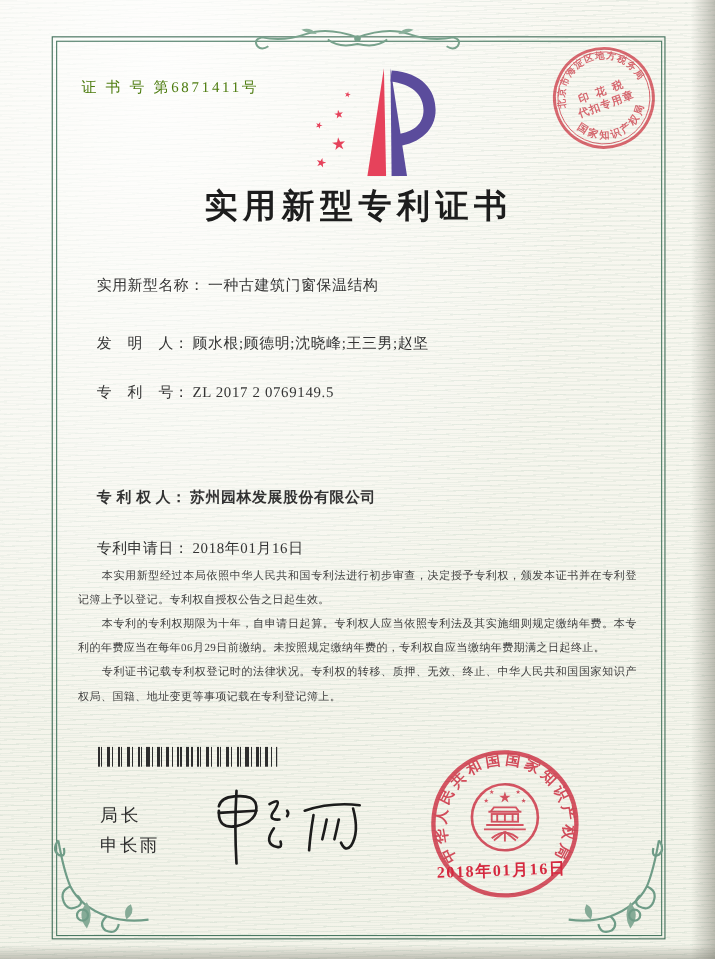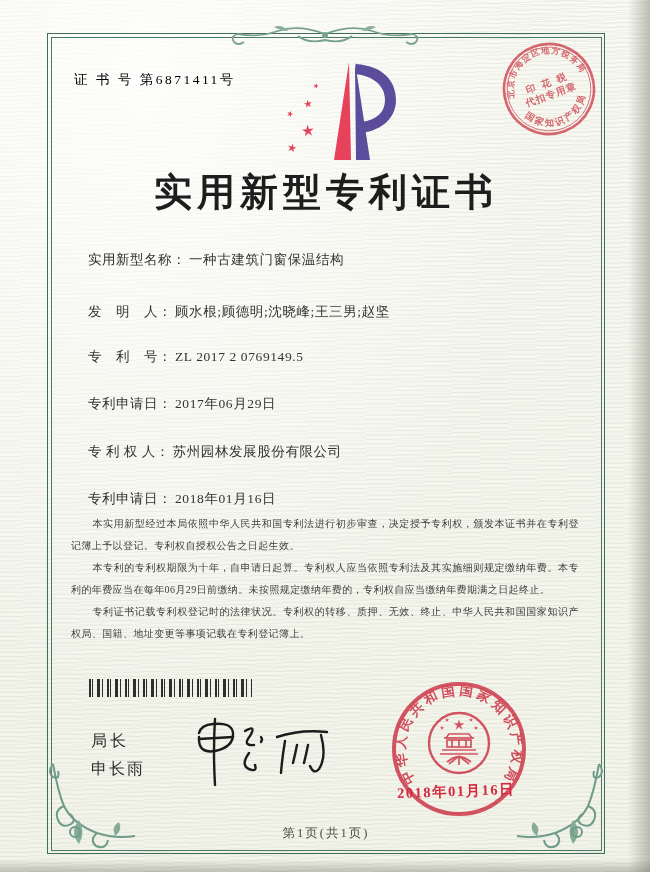--- a/index.html
+++ b/index.html
@@ -14,27 +14,27 @@
       linear-gradient(#f9f8f1,#f3f3e9);}
   .edge-right{position:absolute;top:0;right:0;width:22px;height:100%;
     background:linear-gradient(to right, rgba(120,120,108,0), rgba(110,110,98,.42));}
   .edge-bottom{position:absolute;bottom:0;left:0;width:100%;height:13px;
     background:linear-gradient(to bottom, rgba(120,120,108,0), rgba(110,110,98,.38));}
   
   .frame{position:absolute;left:47px;top:33px;width:556px;height:819px;
     border:1.4px solid #3f6d58;}
   .frame::after{content:"";position:absolute;inset:2.5px;border:1px solid #4a7a63;}
   .abs{position:absolute;}
-  .cert-number{left:26px;top:37px;font-size:13.5px;letter-spacing:2.5px;color:#000000;}
-  .title{left:0;top:133px;width:556px;text-align:center;font-size:38px;font-weight:bold;
+  .cert-number{left:26px;top:37px;font-size:13.5px;letter-spacing:2.5px;color:#4d7c0f;}
+  .title{left:0;top:133px;width:556px;text-align:center;font-size:30px;font-weight:bold;
     letter-spacing:5px;color:#1d1d1d;}
   .field{left:40px;font-size:13.5px;color:#333;white-space:nowrap;}
   .field .lab{letter-spacing:.5px;}
   .field .val{margin-left:3px;letter-spacing:.6px;}
-  .f0{top:217px;} .f1{top:269px;} .f2{top:314px;} .f3{top:361px;} .f4{top:409px;} .f5{top:456px;}
+  .f0{top:217px;} .f1{top:269px;} .f2{top:314px;} .f3{top:361px;} .f4{top:409px;font-weight:bold;} .f5{top:456px;}
   .body-text{left:23px;top:479px;width:508px;font-size:10px;line-height:22px;
     text-align:justify;color:#3e3e3e;letter-spacing:.4px;}
   .body-text p{margin:0;text-indent:2.15em;}
   .barcode{left:41px;top:645px;width:163px;height:18px;
     background:repeating-linear-gradient(90deg,
       #2e2e2e 0 2px, transparent 2px 3px,
       #2e2e2e 3px 4px, transparent 4px 8px,
       #2e2e2e 8px 11px, transparent 11px 13px,
       #2e2e2e 13px 14px, transparent 14px 18px);}
   .director-label{left:43px;top:697px;font-size:16px;letter-spacing:3px;color:#2e2e2e;}
@@ -67,23 +67,20 @@
 
     <div class="abs field f0">
       <span class="lab">实用新型名称：</span><span class="val">一种古建筑门窗保温结构</span>
     </div>
     <div class="abs field f1">
       <span class="lab">发　明　人：</span><span class="val">顾水根;顾德明;沈晓峰;王三男;赵坚</span>
     </div>
     <div class="abs field f2">
       <span class="lab">专　利　号：</span><span class="val">ZL 2017 2 0769149.5</span>
     </div>
-    <div class="abs field f3">
-      <span class="lab">专利申请日：</span><span class="val">2017年06月29日</span>
-    </div>
     <div class="abs field f4">
       <span class="lab">专 利 权 人：</span><span class="val">苏州园林发展股份有限公司</span>
     </div>
     <div class="abs field f5">
       <span class="lab">专利申请日：</span><span class="val">2018年01月16日</span>
     </div>
 
     <div class="abs body-text">
       <p>本实用新型经过本局依照中华人民共和国专利法进行初步审查，决定授予专利权，颁发本证书并在专利登记簿上予以登记。专利权自授权公告之日起生效。</p>
       <p>本专利的专利权期限为十年，自申请日起算。专利权人应当依照专利法及其实施细则规定缴纳年费。本专利的年费应当在每年06月29日前缴纳。未按照规定缴纳年费的，专利权自应当缴纳年费期满之日起终止。</p>
@@ -131,21 +128,20 @@
           <path d="M63,61 V68 M70,61 V68 M77,61 V68"></path>
           <path d="M53,71 H87"></path>
           <path d="M51,75 H89"></path>
           <path d="M58,83 Q70,73 82,83"></path>
           <path d="M70,77 L60,85 M70,77 L70,86 M70,77 L80,85"></path>
         </g>
       </g>
     </svg>
     <div class="abs seal-date">2018年01月16日</div>
 
-    <div class="abs footer">第1页(共1页)</div>
   </div>
 
   <svg class="logo" width="120" height="112" viewBox="0 0 120 112">
     <g>
       <path d="M71,6 L73,104 L56,104 Z" fill="#e6425b"></path>
       <path d="M77,6 L92,104 L78,104 Z" fill="#5b4c9c"></path>
       <path d="M78,8 C106,10 118,26 118,44 C118,62 104,74 84,77 L83,66 C99,64 107,56 107,44 C107,30 96,20 77,18 Z" fill="#5b4c9c"></path>
       <g fill="#e6425b">
         <path transform="translate(38,30) scale(2.8) rotate(12)" d="M0,-1 L0.223,-0.307 L0.951,-0.309 L0.361,0.117 L0.588,0.809 L0,0.38 L-0.588,0.809 L-0.361,0.117 L-0.951,-0.309 L-0.223,-0.307 Z"></path>
         <path transform="translate(30,48) scale(4.2) rotate(-10)" d="M0,-1 L0.223,-0.307 L0.951,-0.309 L0.361,0.117 L0.588,0.809 L0,0.38 L-0.588,0.809 L-0.361,0.117 L-0.951,-0.309 L-0.223,-0.307 Z"></path>

